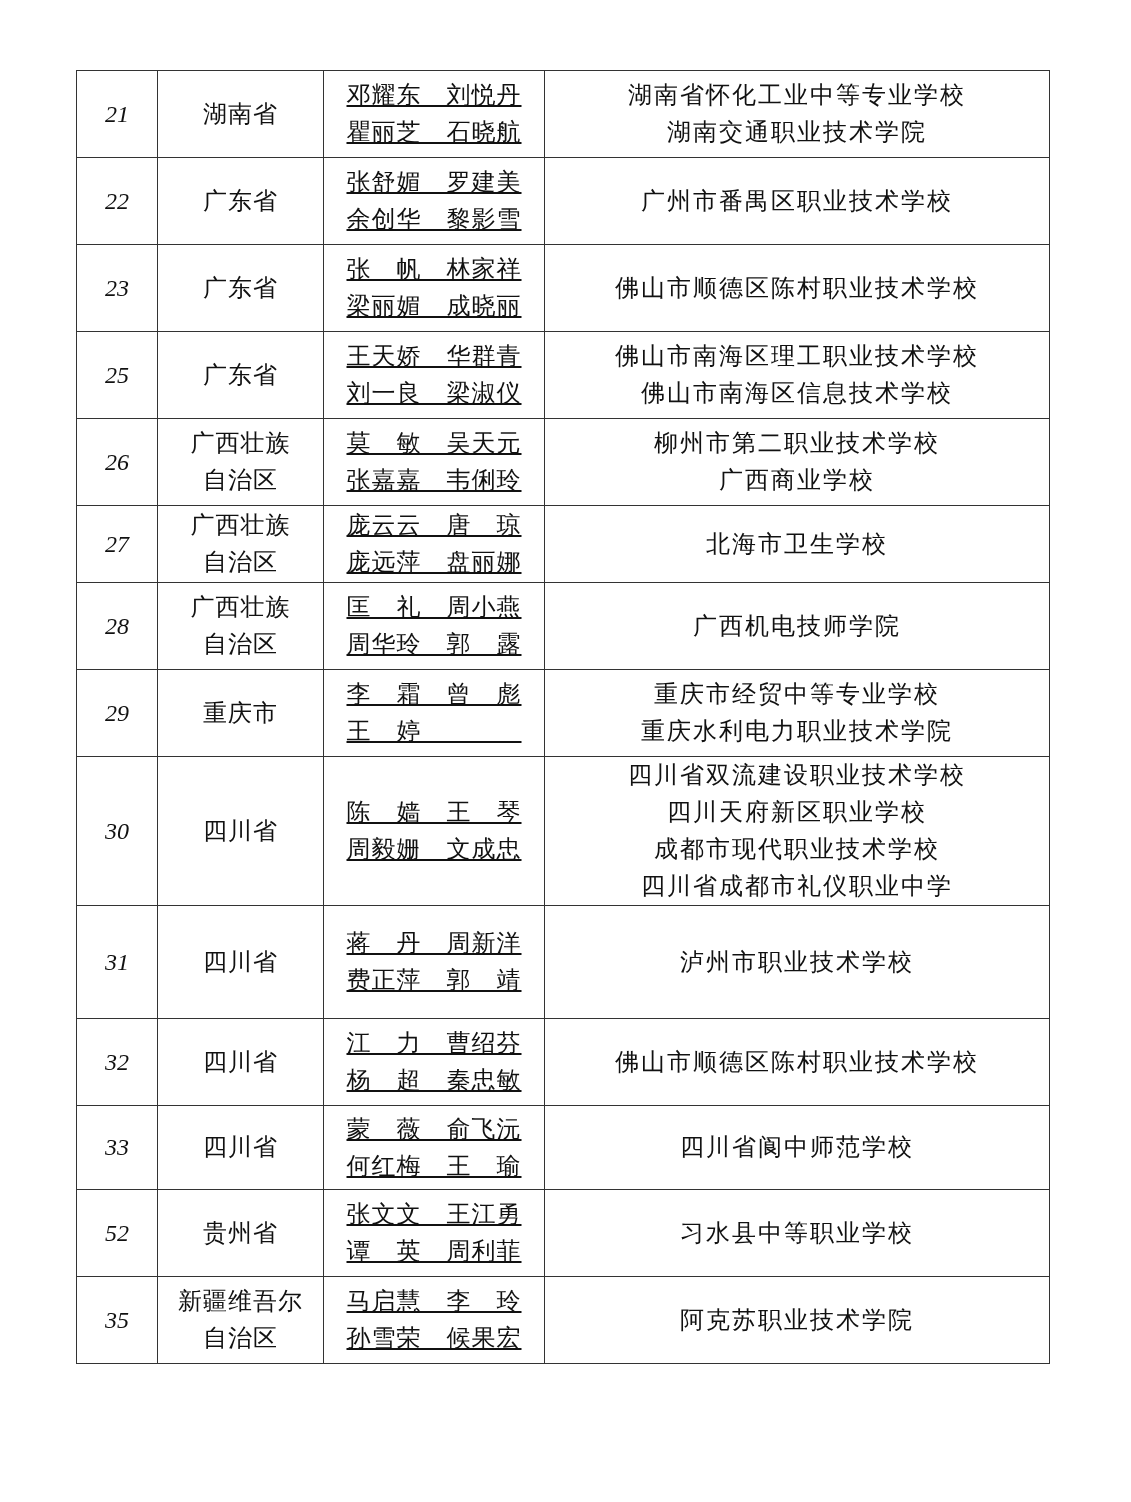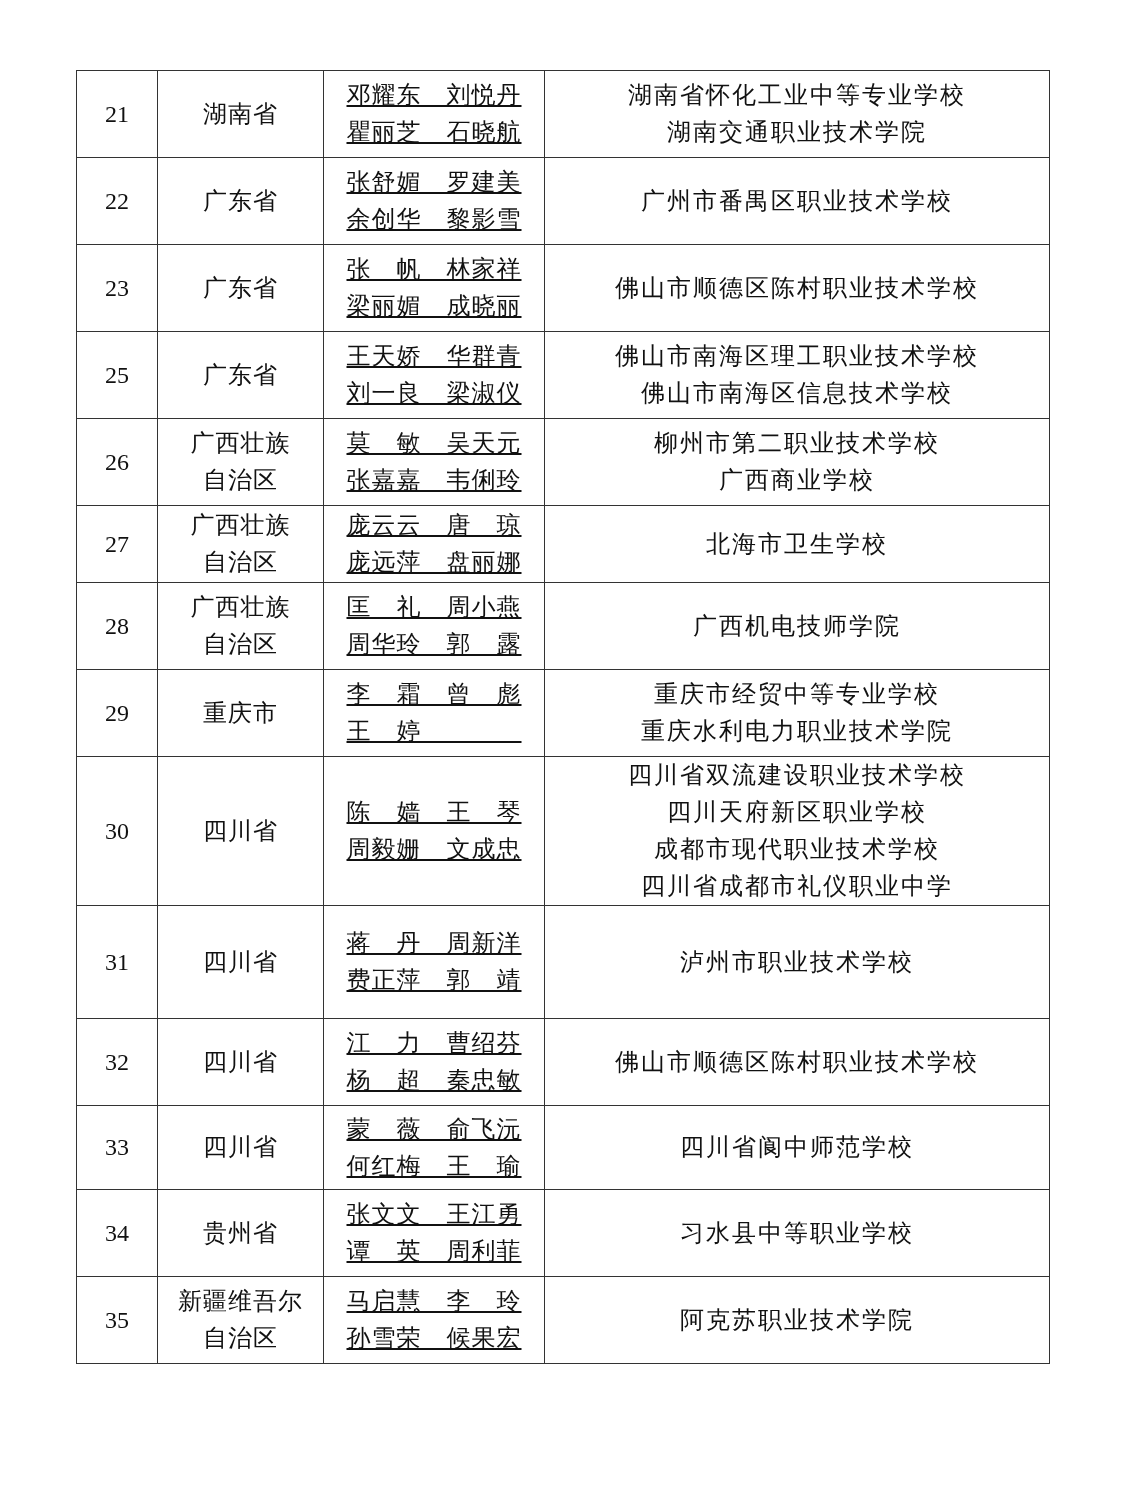--- a/index.html
+++ b/index.html
@@ -4,21 +4,21 @@
 <style>
   html, body { margin:0; padding:0; background:#ffffff; }
   body { width:1131px; height:1502px; position:relative; overflow:hidden;
          font-family:"DejaVu Serif","Liberation Serif",serif; color:#111; }
   table.roster { position:absolute; left:76px; top:70px; width:973px;
          border-collapse:collapse; table-layout:fixed; }
   table.roster td { border:1.3px solid #333; text-align:center; vertical-align:middle;
          font-size:24px; line-height:37px; padding:0; }
   col.c-no { width:81px; } col.c-prov { width:166px; }
   col.c-names { width:221px; } col.c-school { width:505px; }
-  td.no { font-family:"Liberation Serif",serif; font-size:26px; }
+  td.no { font-family:"Liberation Serif",serif; font-size:26px;font-style:italic; }
   td.names { text-align:left; padding-left:11px;text-decoration:underline; }
   .nl { white-space:pre; display:block; letter-spacing:1px; }
   .sl { display:block; letter-spacing:2px; }
   .pl { display:block; letter-spacing:1px; }
 </style>
 </head>
 <body>
 
 <table class="roster">
   <colgroup>
@@ -188,21 +188,21 @@
         </td>
         <td class="names">
           <span class="nl">蒙　薇　俞飞沅</span>
           <span class="nl">何红梅　王　瑜</span>
         </td>
         <td class="school">
           <span class="sl">四川省阆中师范学校</span>
         </td>
       </tr>
       <tr style="height: 87px;">
-        <td class="no">34</td>
+        <td class="no">52</td>
         <td class="prov">
           <span class="pl">贵州省</span>
         </td>
         <td class="names">
           <span class="nl">张文文　王江勇</span>
           <span class="nl">谭　英　周利菲</span>
         </td>
         <td class="school">
           <span class="sl">习水县中等职业学校</span>
         </td>

